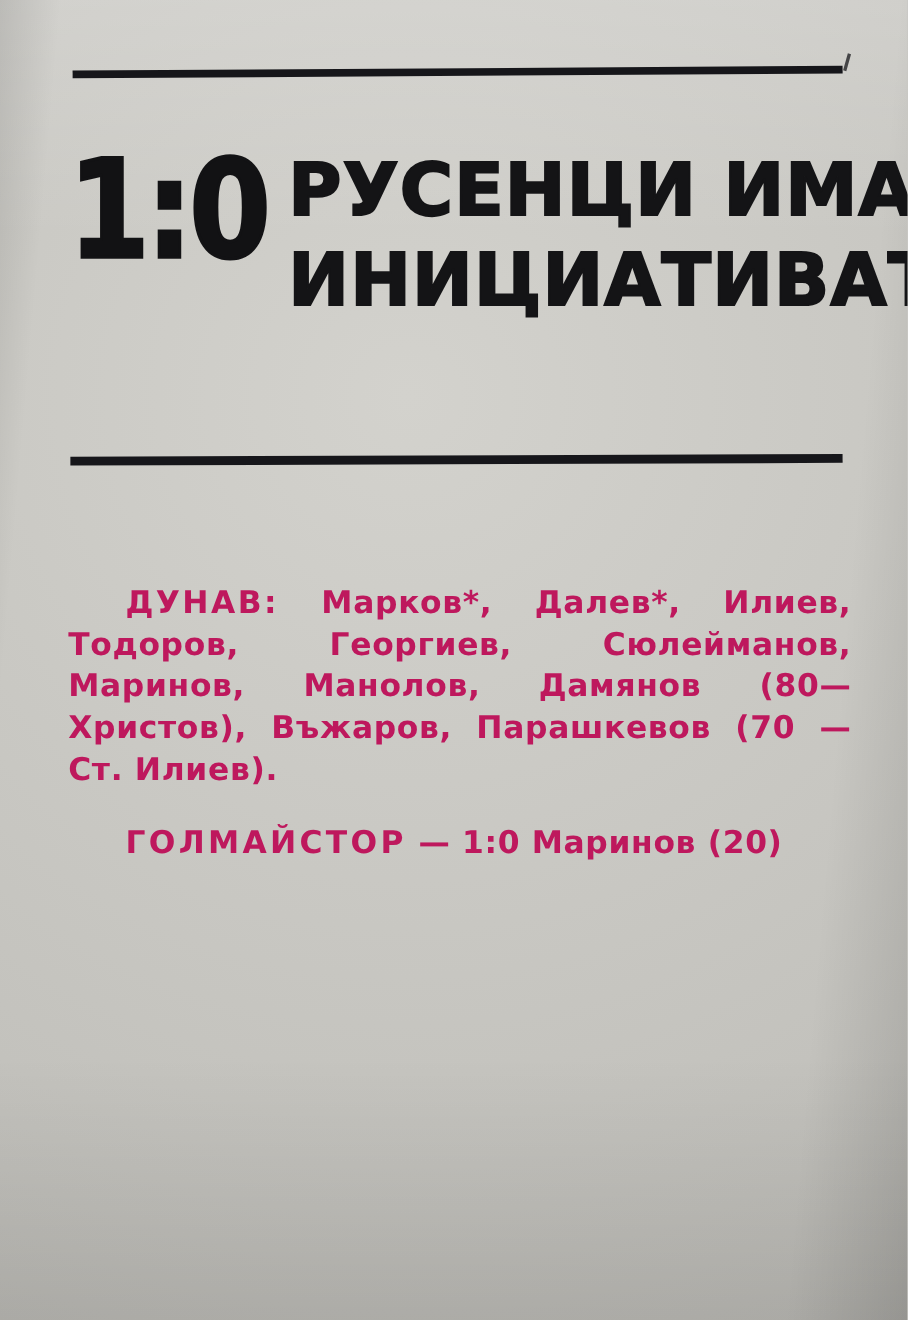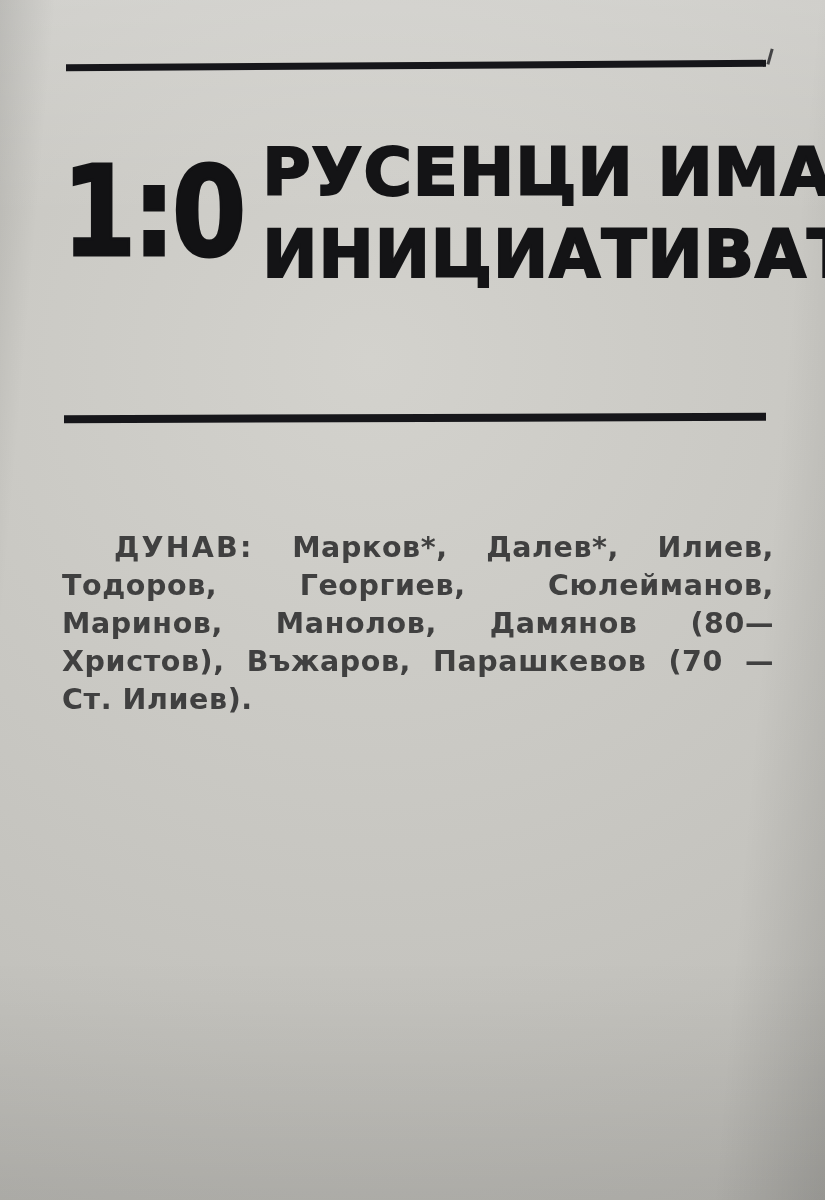--- a/index.html
+++ b/index.html
@@ -62,21 +62,21 @@
     transform: rotate(-0.2deg);
   }
 
   
   .headline {
     position: absolute;
     left: 62px;
     top: 128px;
     width: 710px;
     display: flex;
-    align-items: center;
+    align-items: flex-start;
     gap: 18px;
   }
   .score {
     font-family: "DejaVu Sans", sans-serif;
     font-weight: 700;
     font-size: 124px;
     line-height: 0.95;
     letter-spacing: -4px;
     color: #121214;
     -webkit-text-stroke: 3px #121214;
@@ -102,21 +102,21 @@
   .hl2 {
     margin-top: 8px;
   }
 
   
   .body-text {
     position: absolute;
     left: 62px;
     top: 500px;
     width: 712px;
-    color: #404040;
+    color: #be185d;
     font-family: "DejaVu Sans", sans-serif;
     font-weight: 700;
     font-size: 28.5px;
     line-height: 38px;
     letter-spacing: 0.6px;
   }
   .para {
     margin-bottom: 22px;
     text-align: justify;
   }
@@ -159,16 +159,20 @@
   <div class="rule-bottom"></div>
 
   <div class="body-text ink">
 
     <p class="para">
       <span class="indent"></span><span class="team-name">ДУНАВ:</span>
       <span>Марков*, Далев*, Илиев, Тодоров, Георгиев, Сюлейманов, Маринов, Манолов, Дамянов (80—Христов), Въжаров, Парашкевов (70 — Ст. Илиев).</span>
     </p>
 
 
+    <p class="para">
+      <span class="indent"></span><span class="label">ГОЛМАЙСТОР</span>
+      <span>— 1:0 Маринов (20)</span>
+    </p>
 
 
   </div>
 </div>
 
 </body></html>

